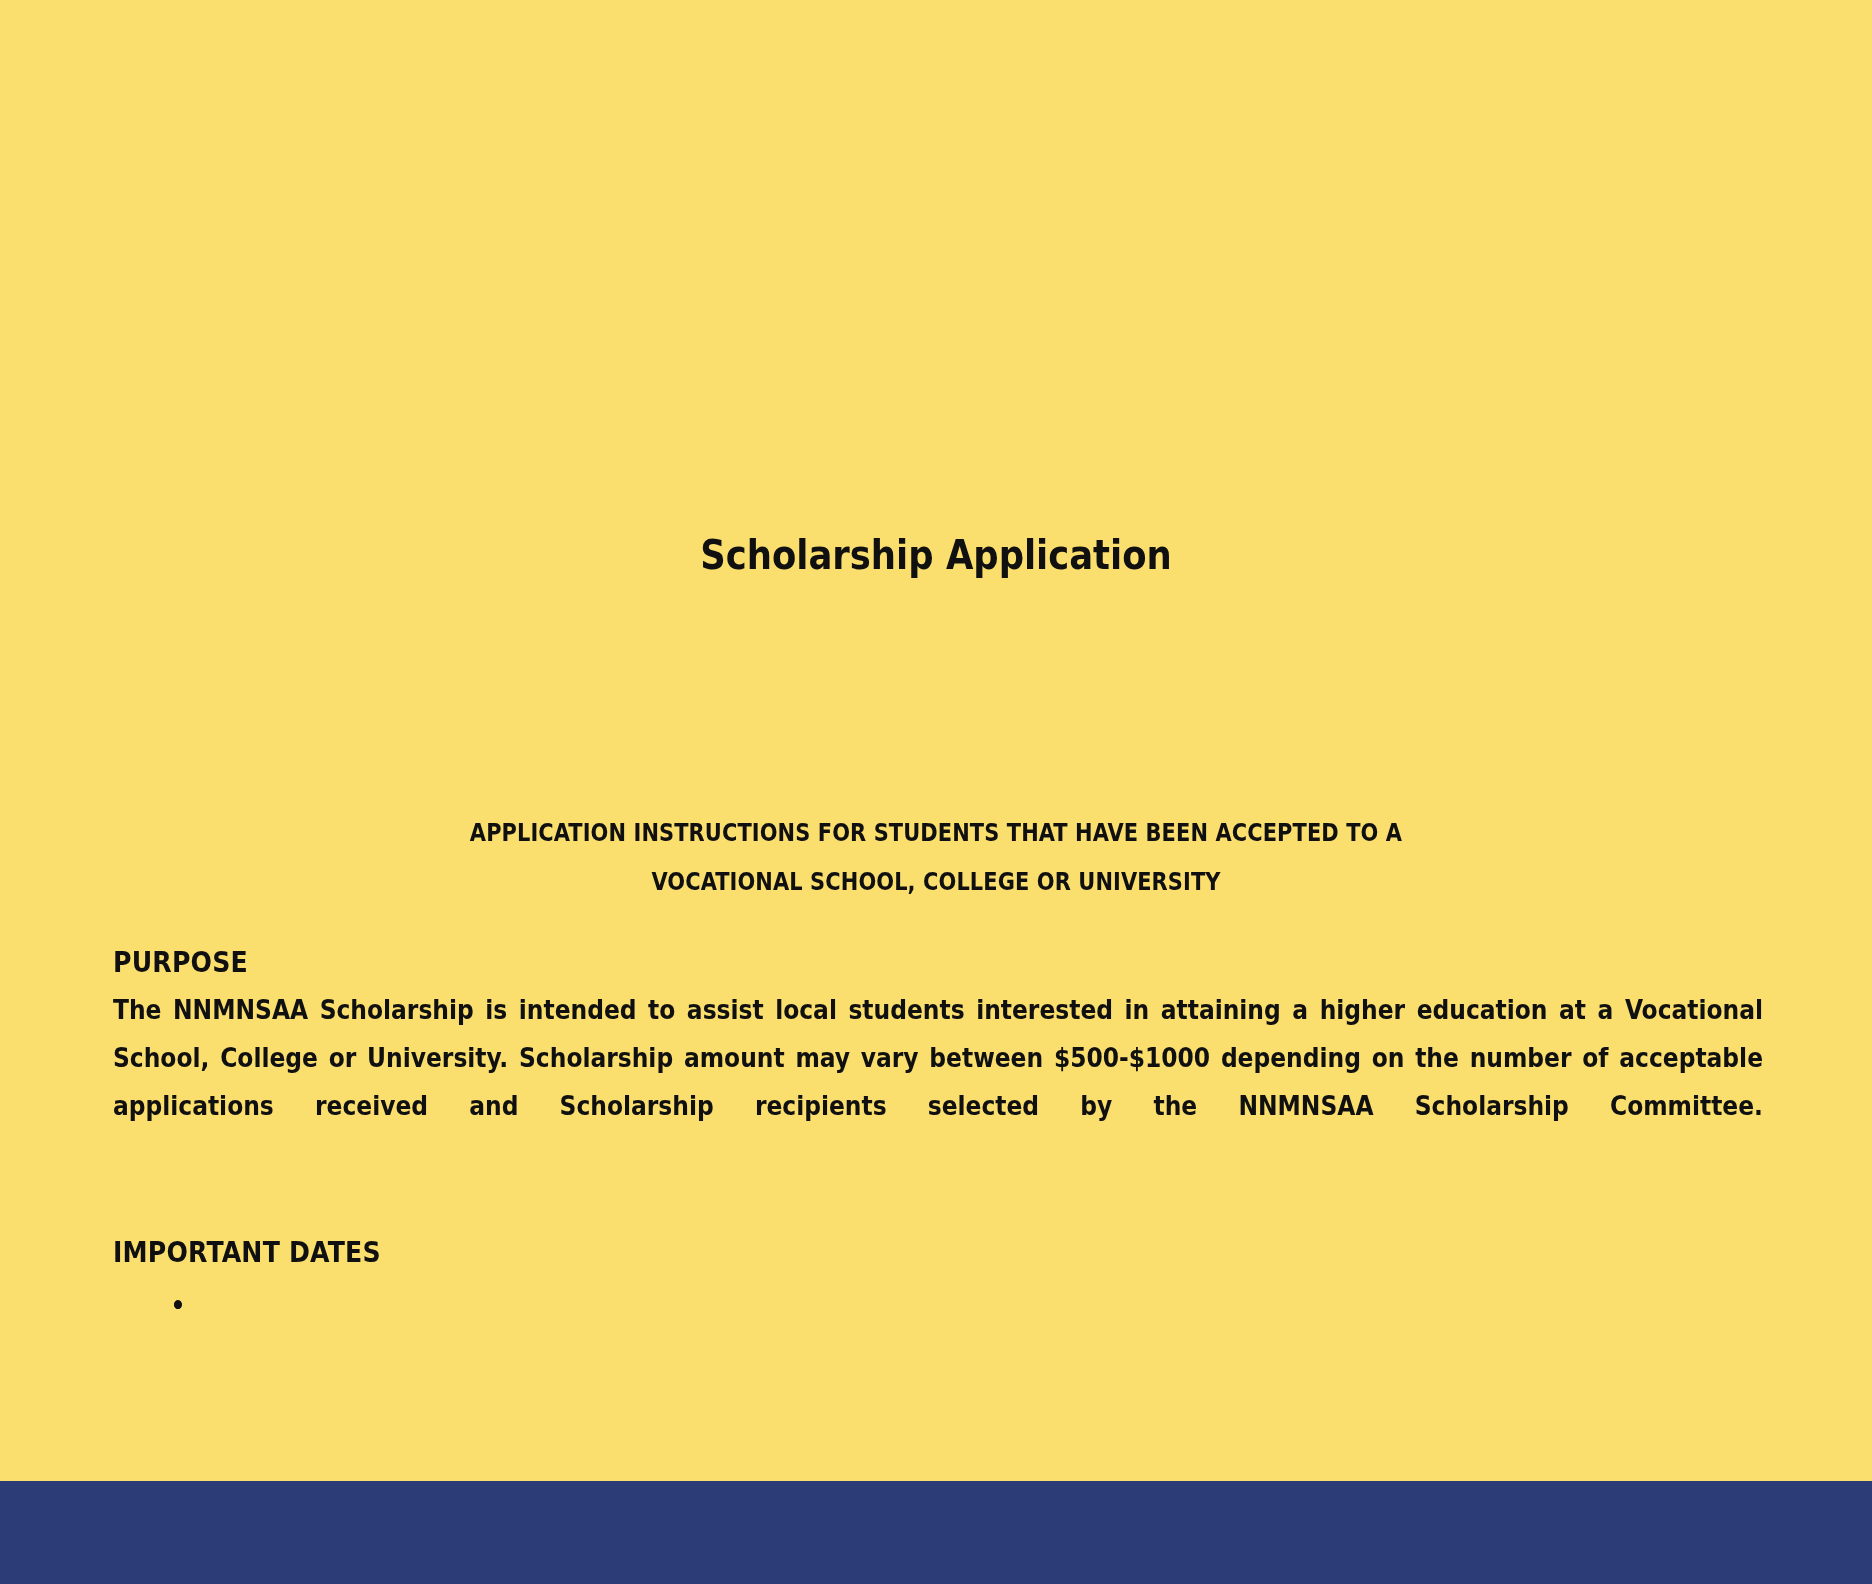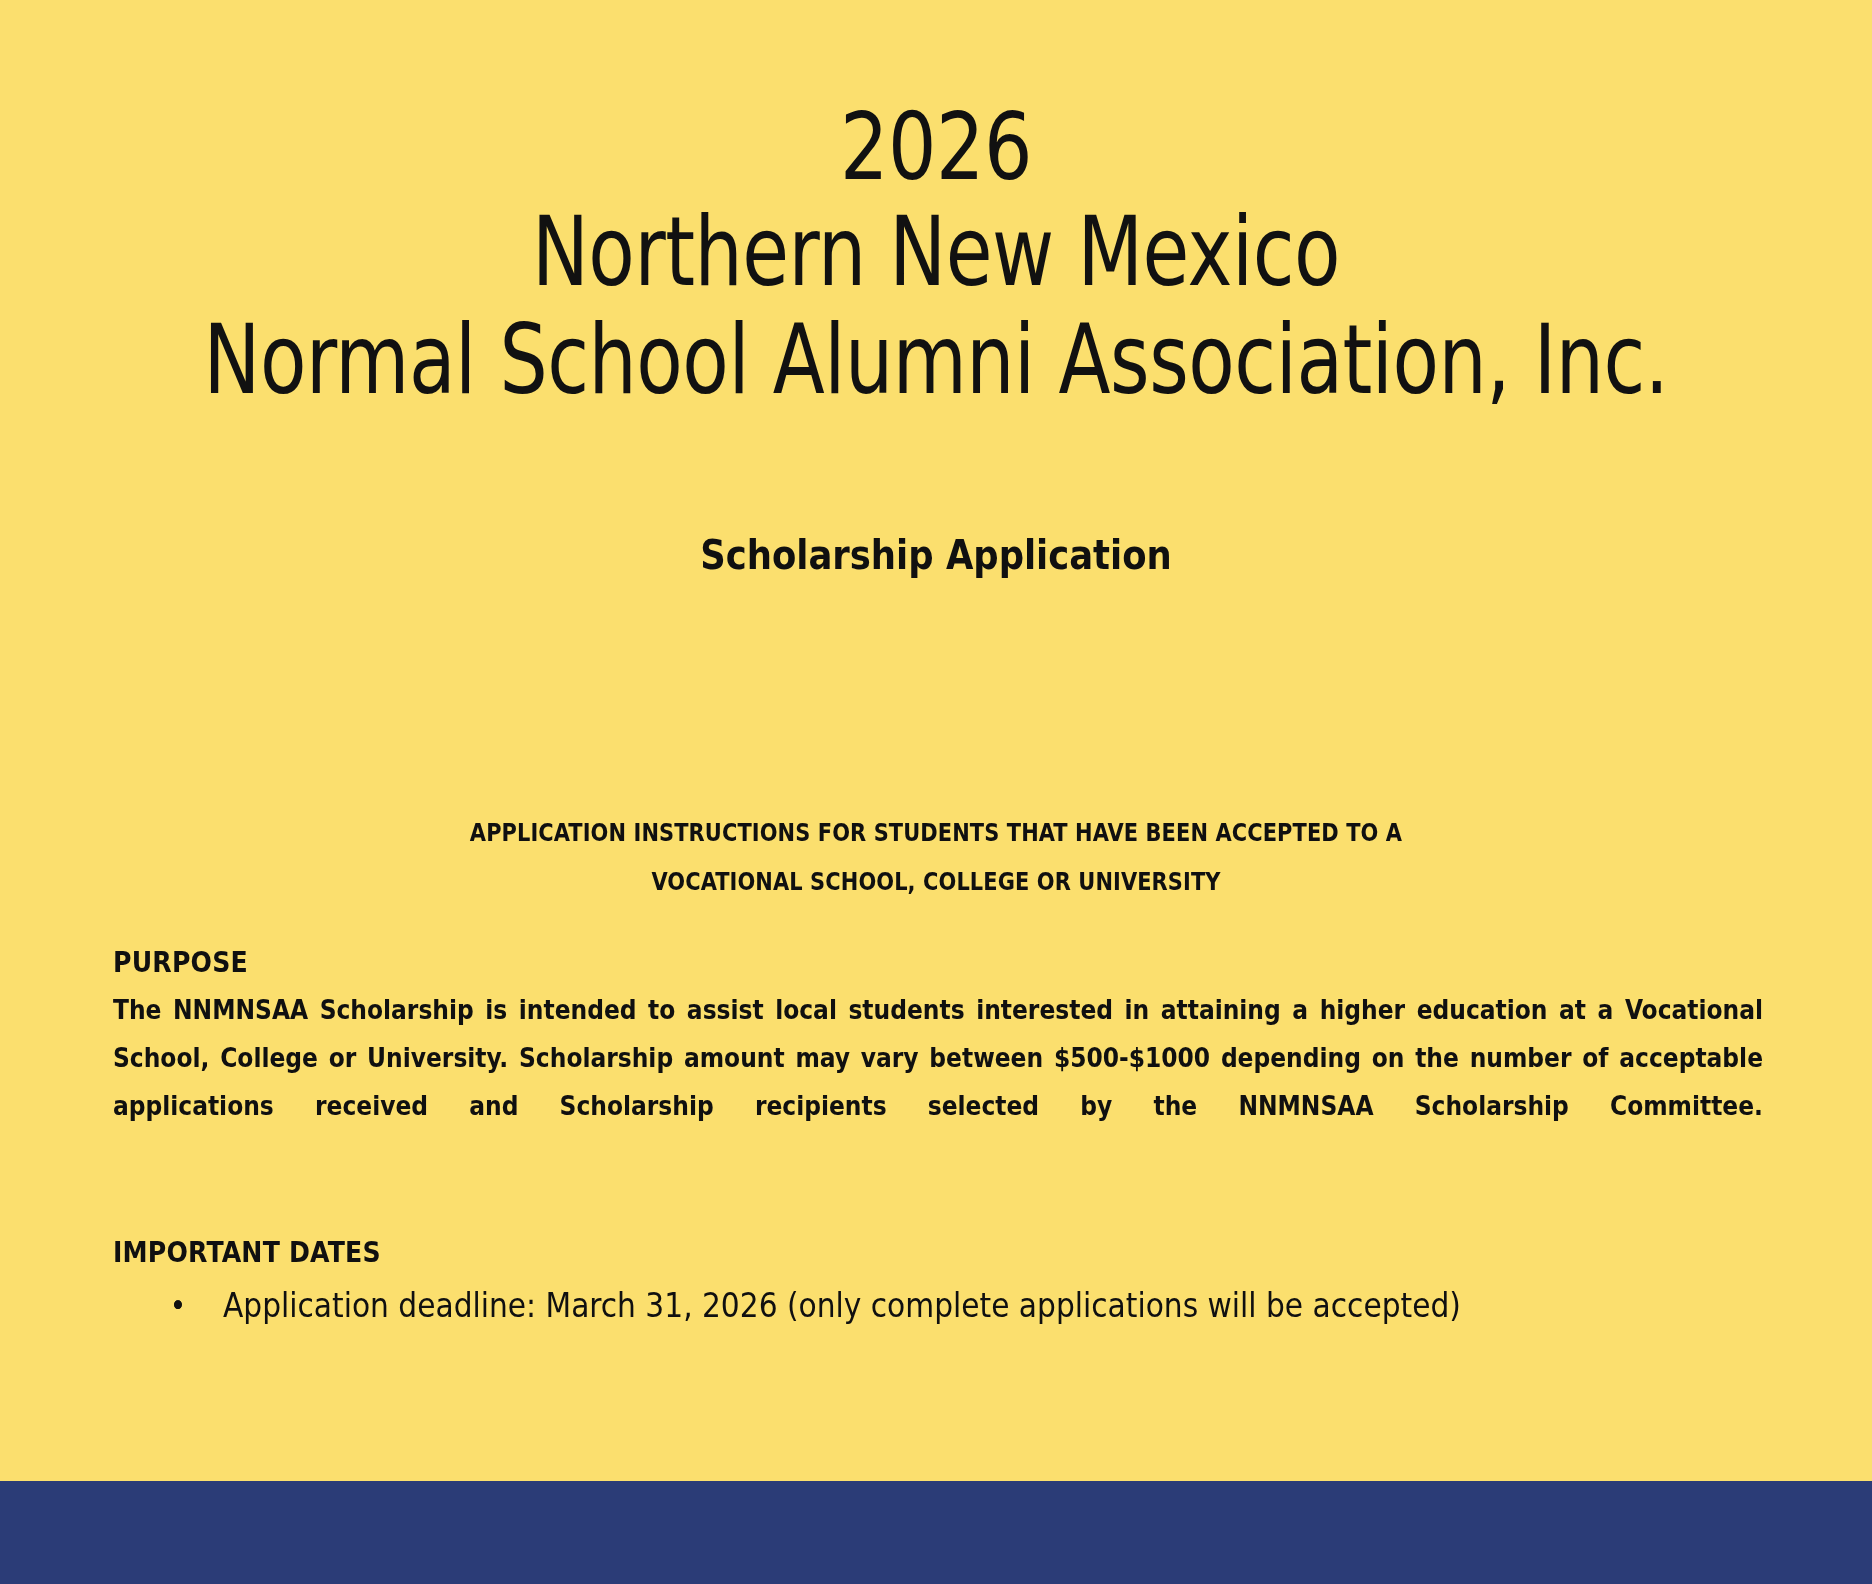--- a/index.html
+++ b/index.html
@@ -175,25 +175,20 @@
     top: 1481px;
     height: 103px;
     background: #2b3c77;
   }
 </style>
 </head>
 <body>
 
 <div class="page" style="background: rgb(251, 223, 110);">
 
-  <div class="masthead">
-    <span class="masthead-line year">2026</span>
-    <span class="masthead-line org1">Northern New Mexico</span>
-    <span class="masthead-line org2">Normal School Alumni Association, Inc.</span>
-  </div>
 
   <div class="subtitle">Scholarship Application</div>
 
 
   <div class="instructions">
     <span class="ln">APPLICATION INSTRUCTIONS FOR STUDENTS THAT HAVE BEEN ACCEPTED TO A</span>
     <span class="ln">VOCATIONAL SCHOOL, COLLEGE OR UNIVERSITY</span>
   </div>
 
   <div id="purpose-block">
@@ -202,20 +197,19 @@
   </div>
 
   <div id="dates-block">
     <div class="section-heading">IMPORTANT DATES</div>
     <ul class="bullet-list">
       <li>
         <span class="dot">•</span>
       </li>
       <li>
         <span class="dot">•</span>
-        <span>Application deadline: March 31, 2026 (only complete applications will be accepted)</span>
       </li>
     </ul>
   </div>
 
   <div class="footer-band" style="background: rgb(43, 60, 119);"></div>
 
 </div>
 
 </body></html>

